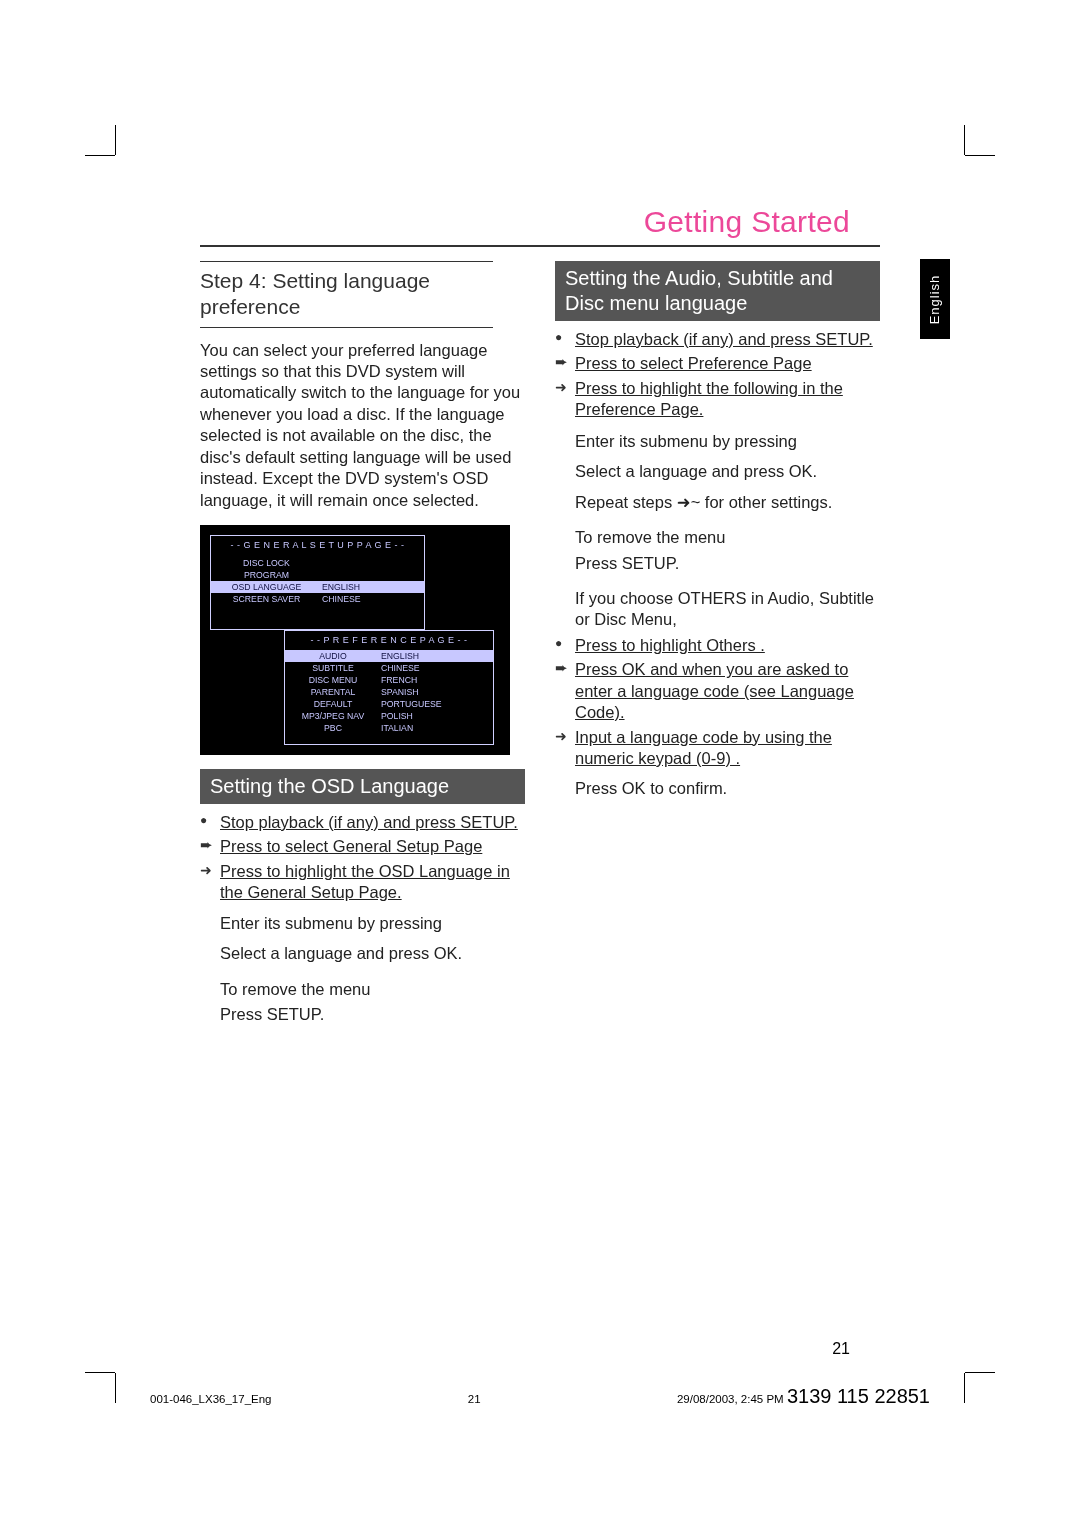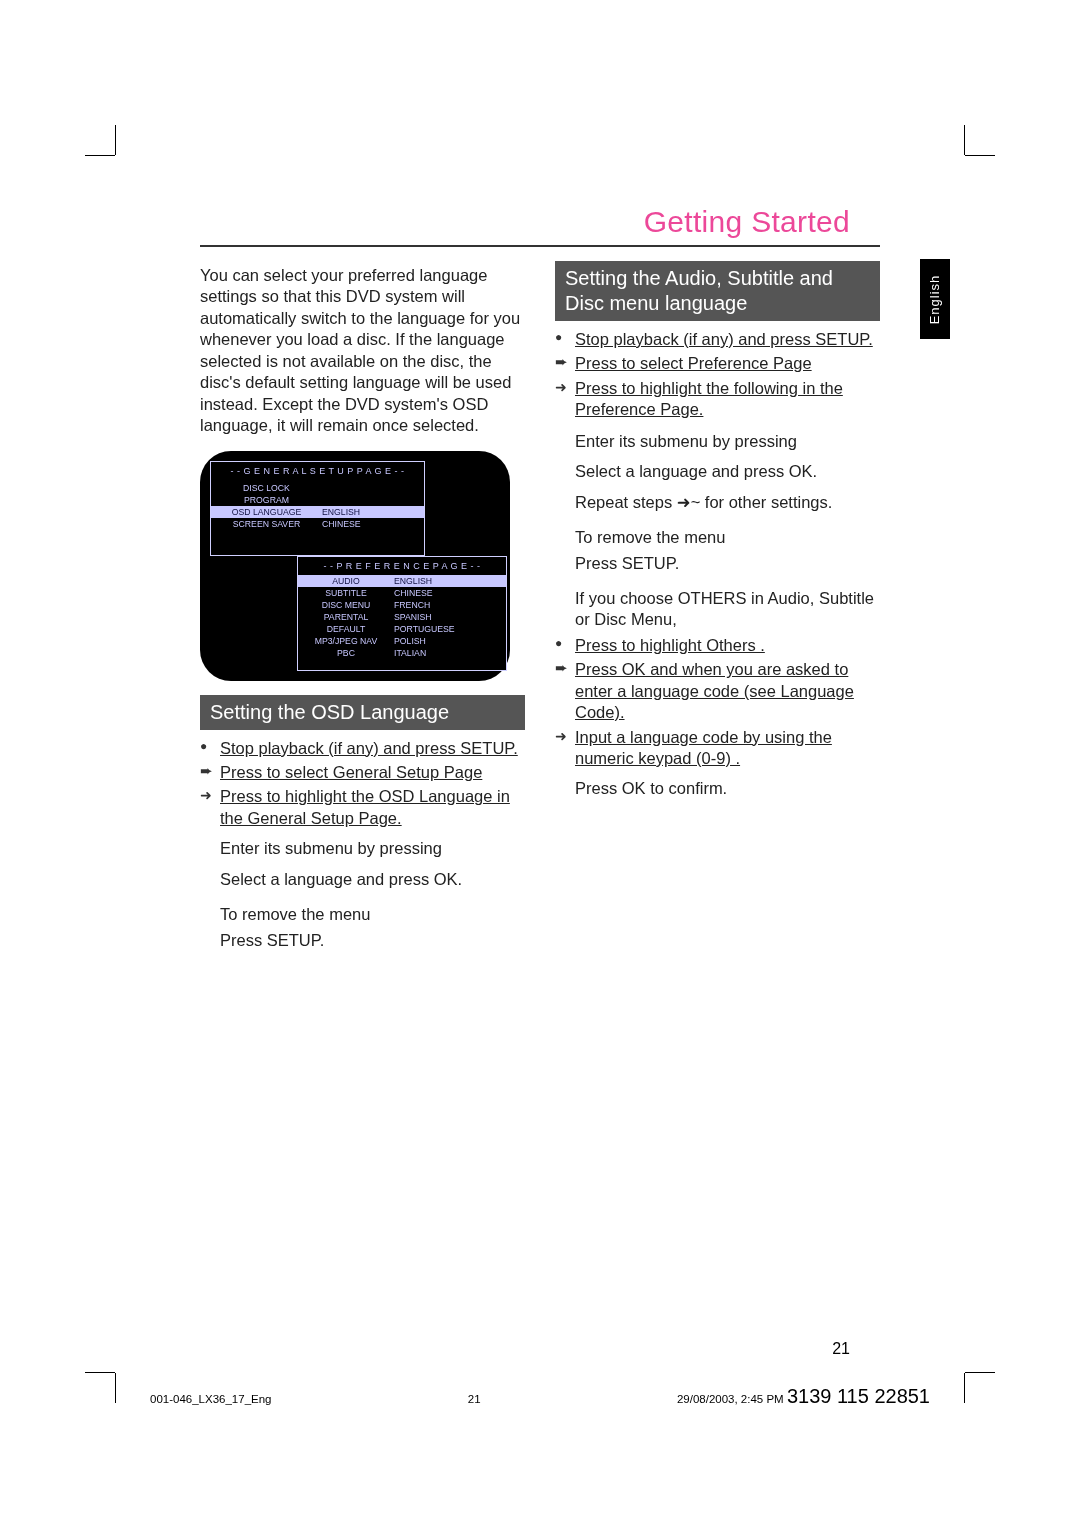--- a/index.html
+++ b/index.html
@@ -139,29 +139,28 @@
     font-size: 14px;
   }
 
   .osd-screenshot {
     position: relative;
     width: 310px;
     height: 230px;
     background: #000;
     margin: 14px 0 14px 0;
     font-family: Arial, sans-serif;
-    border-radius: 31px;
   }
   .osd-box {
     position: absolute;
     border: 1px solid #d0d0ff;
     box-sizing: border-box;
   }
   .osd-box.top { left: 10px; top: 10px; width: 215px; height: 95px; background: #000; }
-  .osd-box.bottom { left: 97px; top: 105px; width: 210px; height: 115px; background: #000; }
+  .osd-box.bottom { left: 84px; top: 105px; width: 210px; height: 115px; background: #000; }
   .osd-title {
     color: #c8c8ff;
     font-size: 9px;
     letter-spacing: 0.5px;
     text-align: center;
     padding: 4px 0 3px 0;
   }
   .osd-row {
     display: flex;
     font-size: 8.7px;
@@ -220,20 +219,23 @@
   </div>
 
   <div class="content">
 
     <div class="chapter-title">Getting Started</div>
 
     <div class="columns">
 
       <div class="col">
 
+        <div class="step-heading-wrap">
+          <div class="step-heading">Step 4: Setting language preference</div>
+        </div>
 
         <div class="body-p">You can select your preferred language settings so that this DVD system will automatically switch to the language for you whenever you load a disc.  If the language selected is not available on the disc, the disc's default setting language will be used instead.  Except the DVD system's OSD language, it will remain once selected.</div>
 
         <div class="osd-screenshot">
           <div class="osd-box top">
             <div class="osd-title">- -   G E N E R A L   S E T U P   P A G E   - -</div>
             <div class="osd-top-list">
               <div class="osd-row">
                   <div class="osd-l">DISC LOCK</div>
                   <div class="osd-r osd-r-section"></div>

